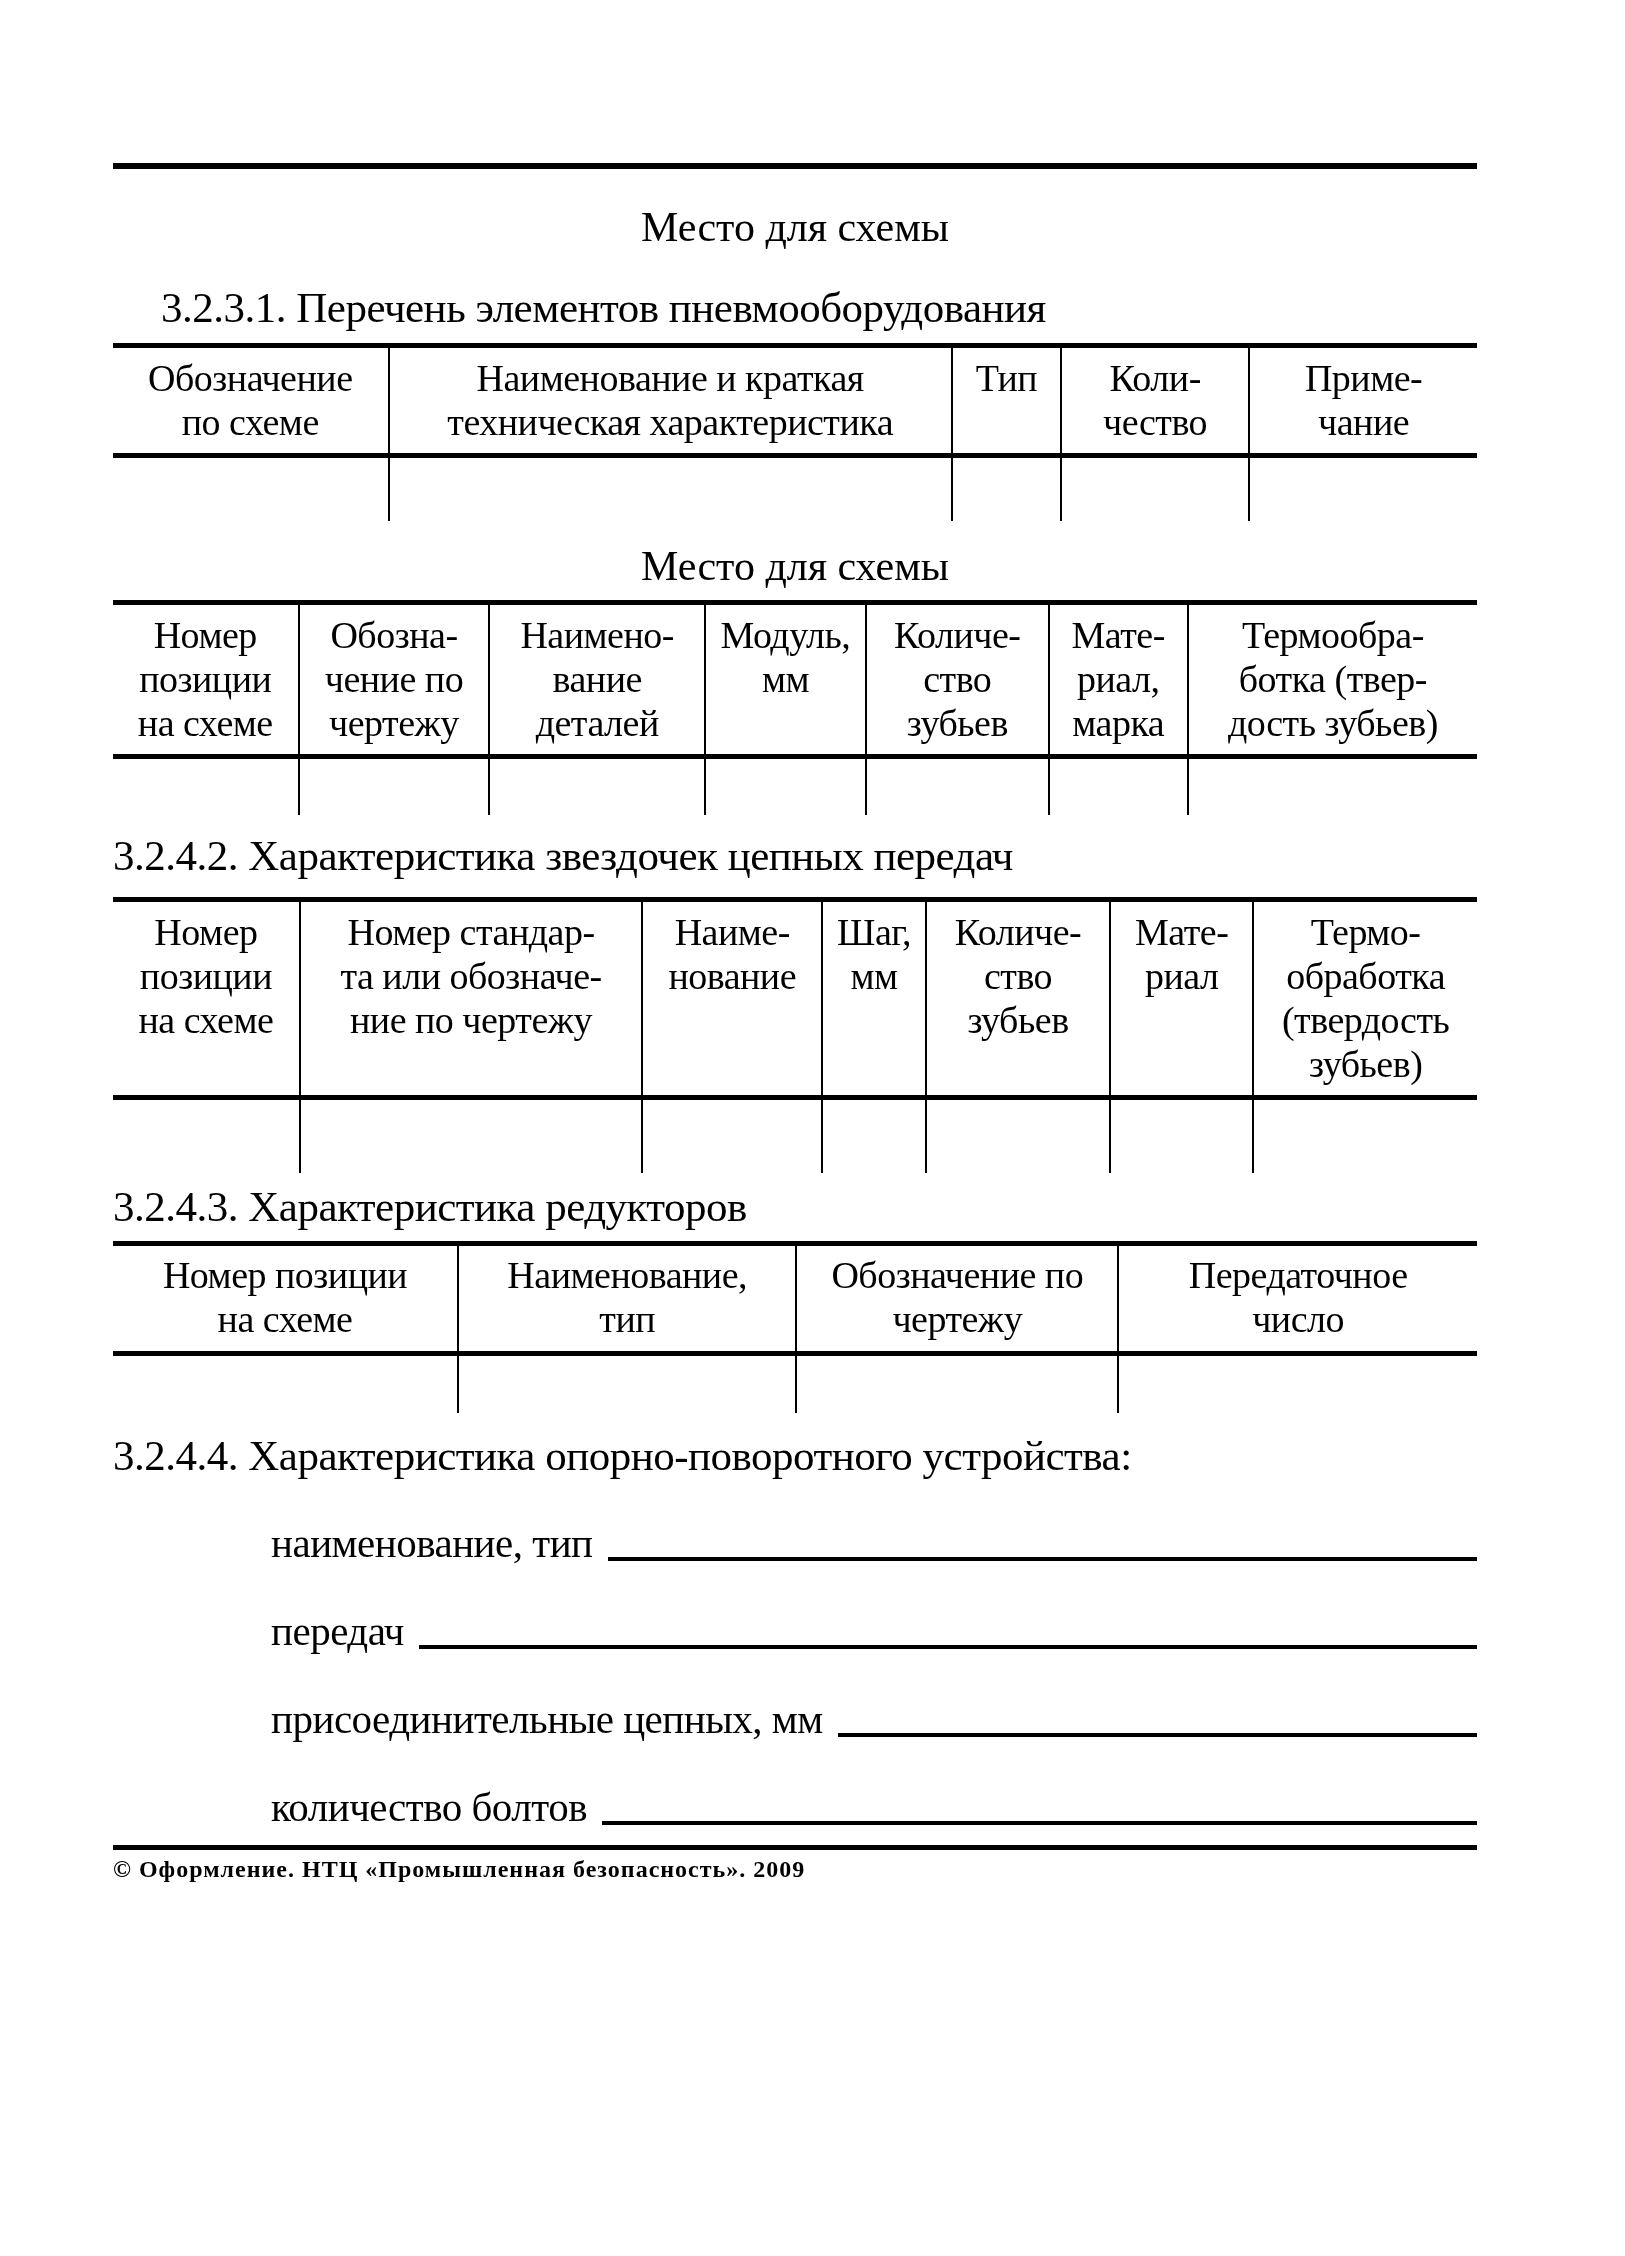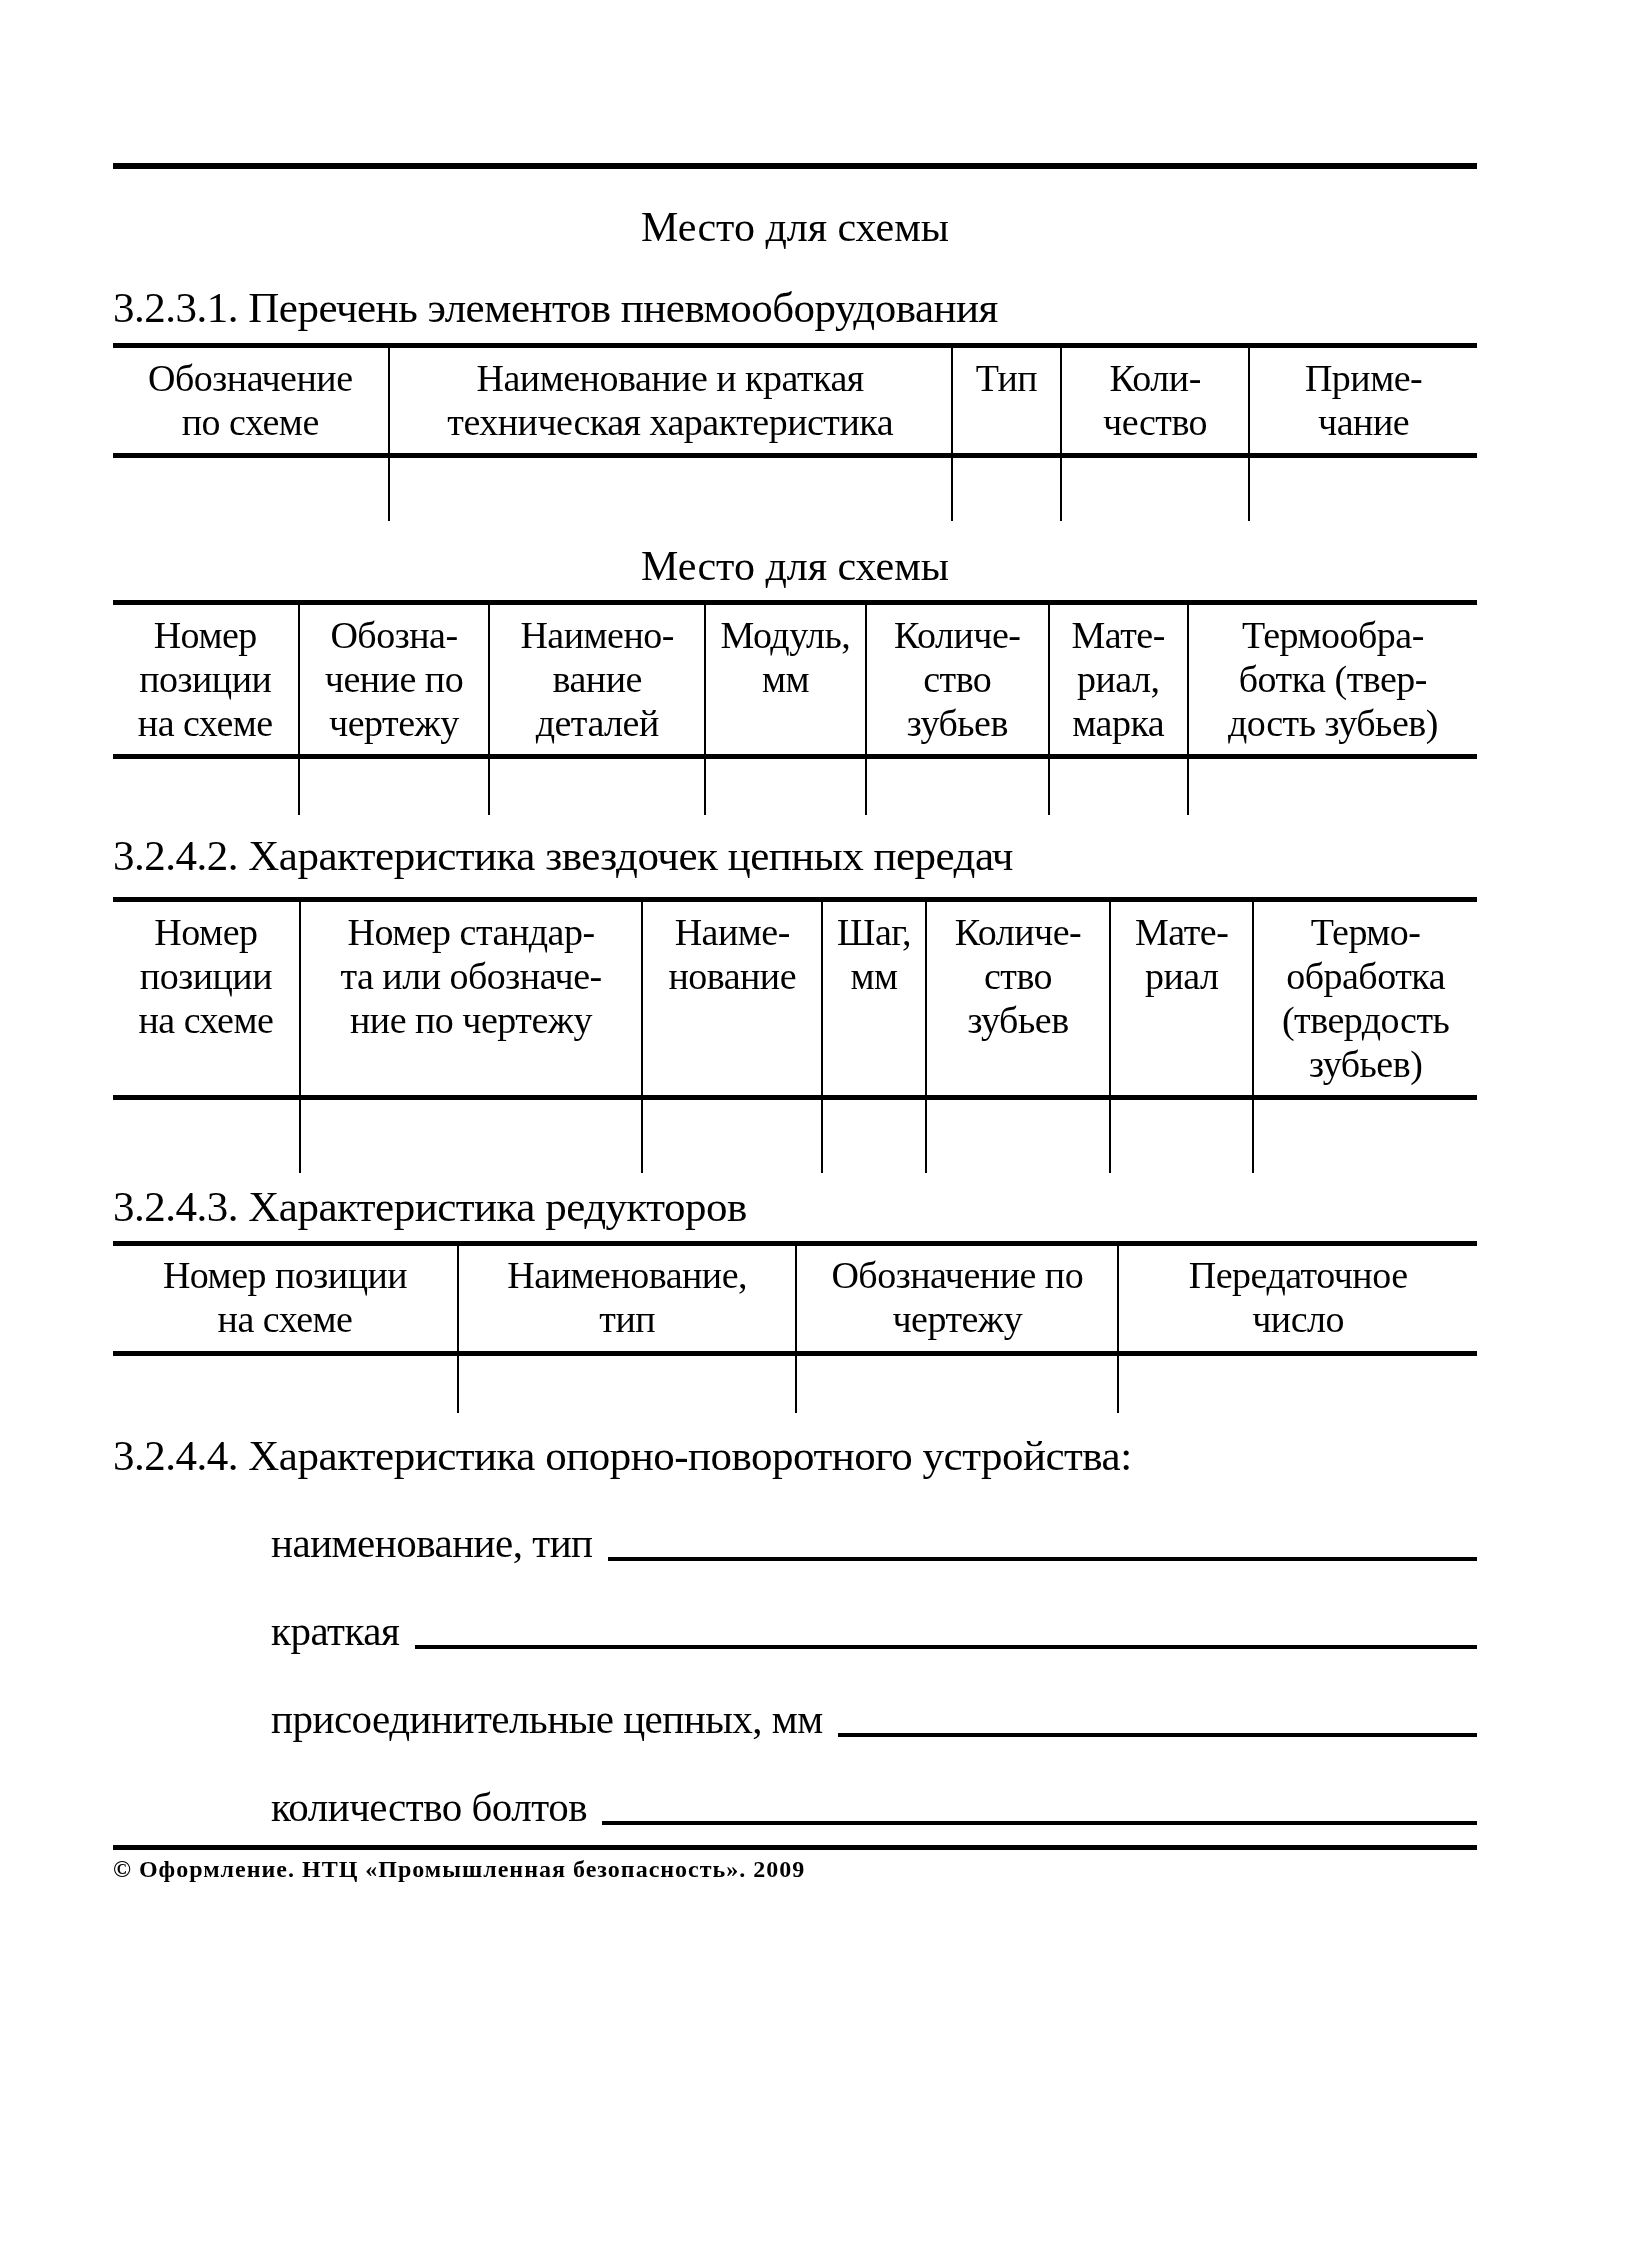--- a/index.html
+++ b/index.html
@@ -44,21 +44,21 @@
   }
 
   
   .heading {
     font-size: 43px;
     line-height: 48px;
     letter-spacing: -0.5px;
     white-space: nowrap;
   }
   .h323   { margin-top: 29px; }
-  .h3231  { margin-top: 32.5px; }
+  .h3231  { margin-top: 32.5px; margin-left: 48px; }
   .h3241  { margin-top: 46px; }
   .h3242  { margin-top: 17px; }
   .h3243  { margin-top: 9.6px; }
   .h3244  { margin-top: 19px; }
   .place {
     margin-top: 34px;
     font-size: 42px;
     line-height: 48px;
     text-align: center;
   }
@@ -318,21 +318,21 @@
     </tbody>
   </table>
 
   <div class="heading h3244">3.2.4.4. Характеристика опорно-поворотного устройства:</div>
 
   <div class="fill-row">
     <span class="fill-label">наименование, тип</span>
     <span class="fill-line"></span>
   </div>
   <div class="fill-row">
-    <span class="fill-label">краткая</span>
+    <span class="fill-label">передач</span>
     <span class="fill-line"></span>
   </div>
   <div class="fill-row">
     <span class="fill-label">присоединительные цепных, мм</span>
     <span class="fill-line"></span>
   </div>
   <div class="fill-row">
     <span class="fill-label">количество болтов</span>
     <span class="fill-line"></span>
   </div>

